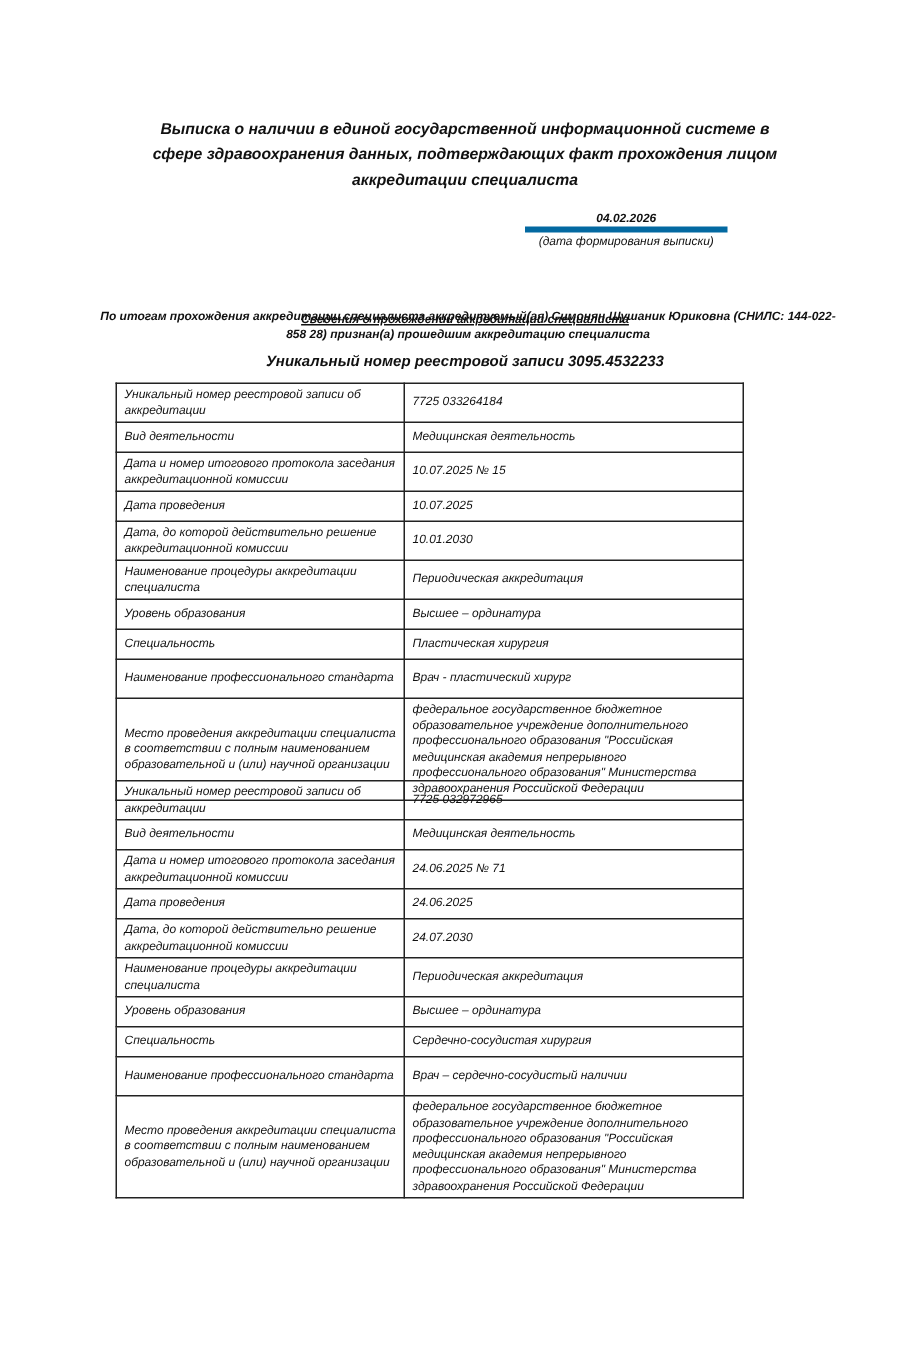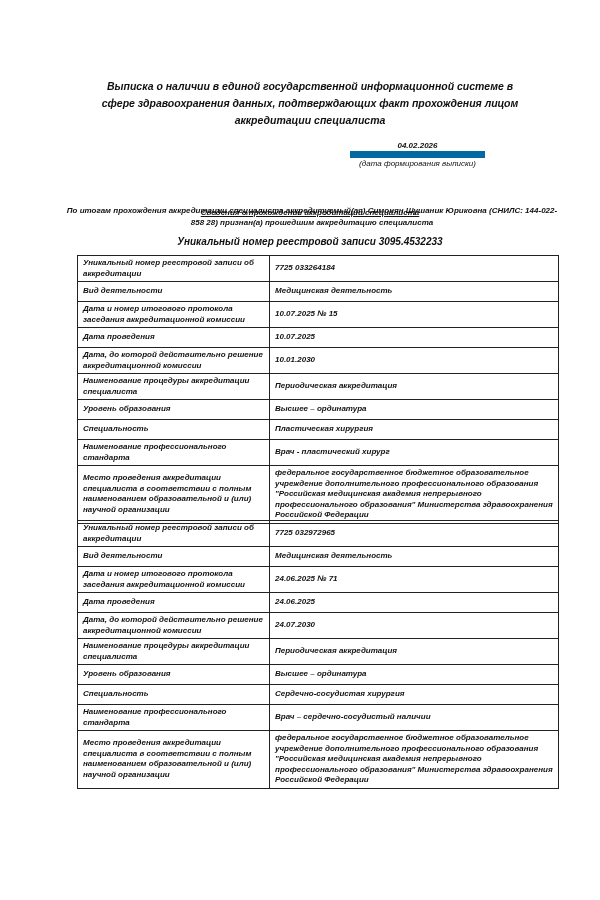--- a/index.html
+++ b/index.html
@@ -9,37 +9,37 @@
     font-style: italic;
   }
   .title {
     position: absolute; left: 100px; top: 78px; width: 420px;
     text-align: center; font-weight: bold; font-size: 10.5px; line-height: 17px;
   }
   .date-block {
     position: absolute; left: 350px; top: 141px; width: 135px; text-align: center;
     font-size: 8px;
   }
-  .date-value { font-weight: bold; border-bottom: 7px solid #0369a1; padding-bottom: 1px; display: block; }
+  .date-value { font-weight: bold; border-bottom: 4px solid #0369a1; padding-bottom: 1px; display: block; }
   .date-caption { font-weight: normal; display: block; margin-top: 1px; }
   .intro {
     position: absolute; left: 62px; top: 176px; width: 500px;
     text-align: center; font-weight: bold; font-size: 8px; line-height: 11.5px; margin-top: 29px;
   }
   .section-heading {
     position: absolute; left: 100px; top: 208px; width: 420px; text-align: center;
     font-weight: bold; font-size: 8px; text-decoration: underline;
   }
   .record-heading {
     position: absolute; left: 100px; top: 236px; width: 420px; text-align: center;
     font-weight: bold; font-size: 10px;
   }
   table.acc {
-    position: absolute; left: 77px; width: 482px;
-    border-collapse: collapse; font-size: 8px; font-weight: bold; line-height: 10.5px;
+    position: absolute; left: 77px; width: 419px;
+    border-collapse: collapse; font-size: 8px; font-weight: normal; line-height: 10.5px;
   }
   table.acc td {
     border: 1px solid #222; padding: 2px 5px; vertical-align: middle;
   }
   table.acc td.lbl { width: 181px; }
   table.acc tr.r1 td { height: 21px; }
   table.acc tr.r2 td { height: 15px; margin-left: 36px; }
   #t1 { top: 255px; }
   #t2 { top: 520px; }
   table.acc tr.h-place td { height: 50px; }

